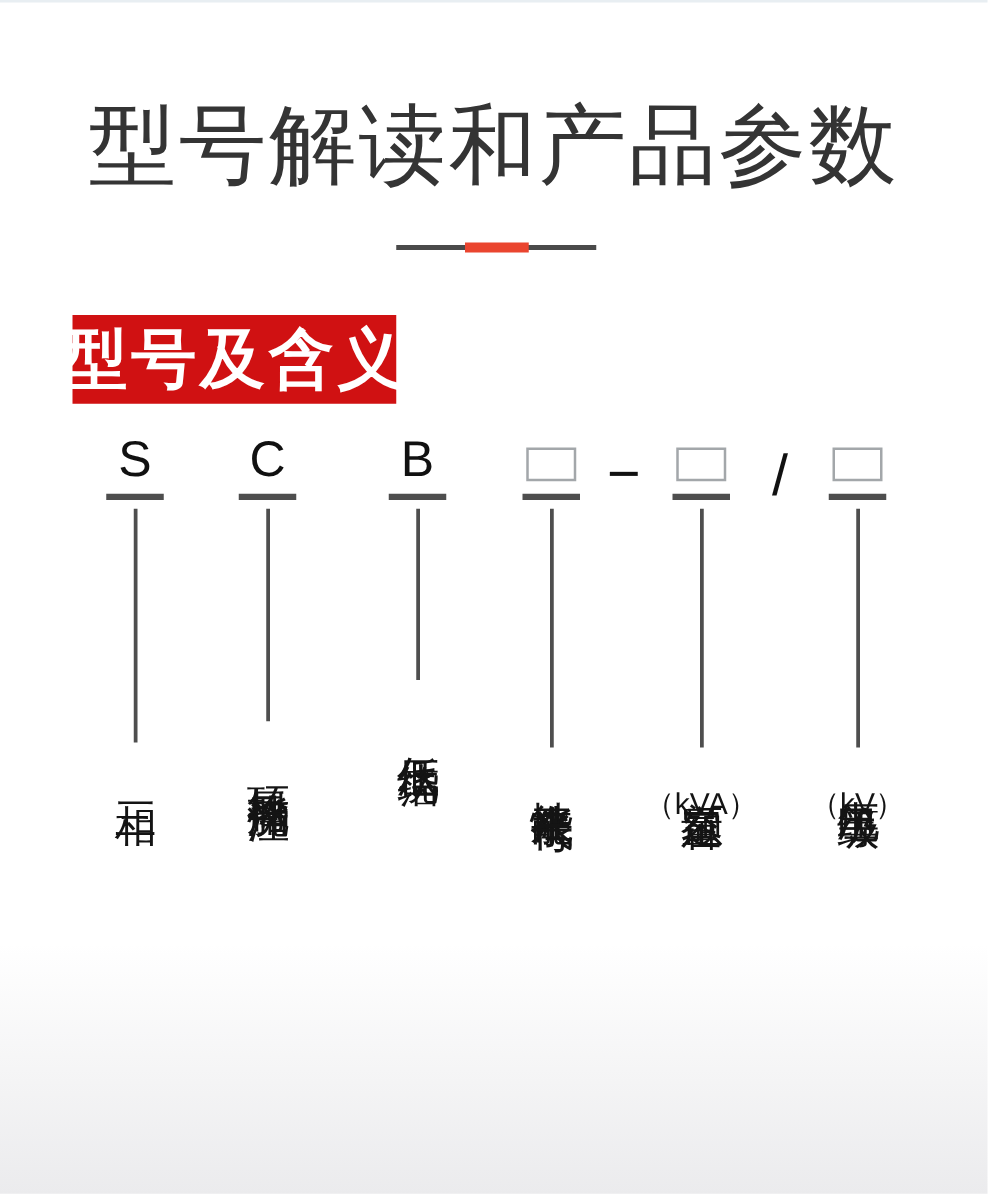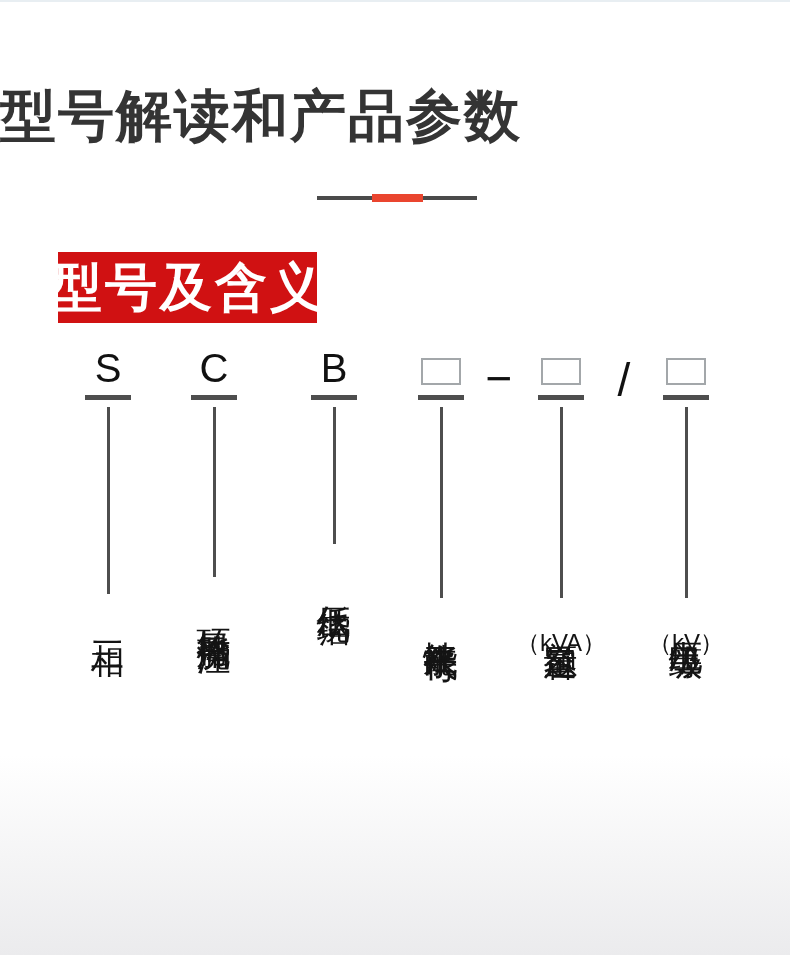--- a/index.html
+++ b/index.html
@@ -18,21 +18,22 @@
   }
   .page{position:absolute;inset:0;background:#ffffff;}
 
   .top-strip{
     position:absolute;top:0;left:0;width:100%;height:2px;
     background:#e8eef2;
   }
 
   .page-title{
     position:absolute;top:80px;left:0;width:100%;
-    font-size:56px;line-height:72px;font-weight:700;
+    text-align:center;
+    font-size:70px;line-height:72px;font-weight:400;
     letter-spacing:2px;color:var(--title-color);
     white-space:nowrap;
   }
 
   .title-divider{
     position:absolute;top:194px;left:317px;width:160px;height:8px;
   }
   .title-divider .gray-line{
     position:absolute;top:2px;left:0;width:160px;height:4px;
     background:#4a4a4a;

